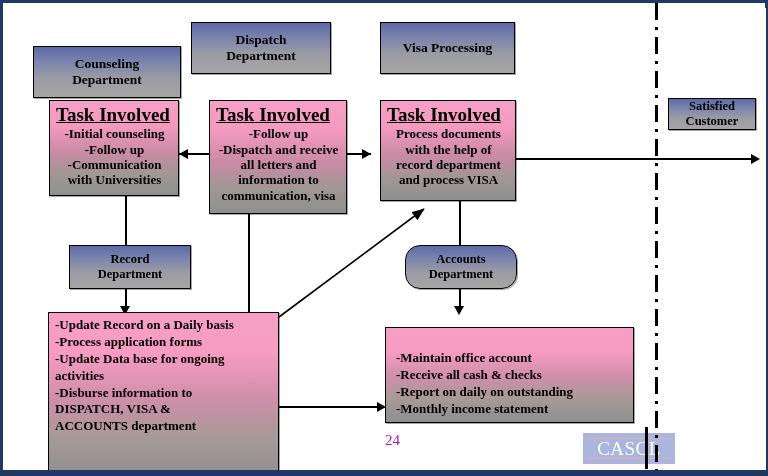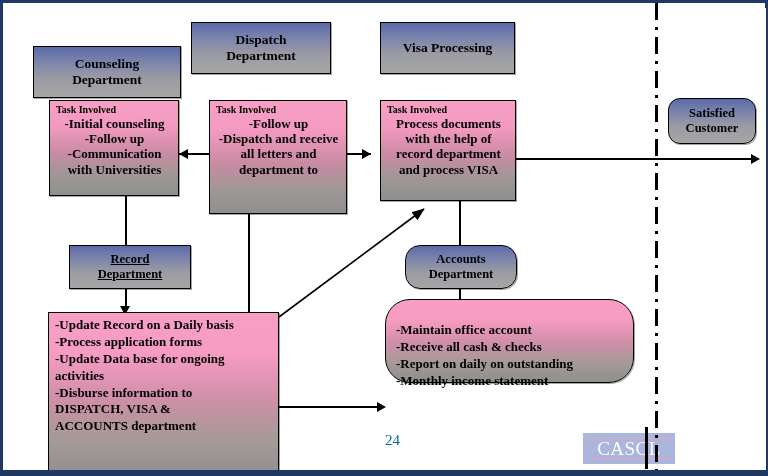--- a/index.html
+++ b/index.html
@@ -38,22 +38,23 @@
   .dept span{display:block;}
   
   .task{
     background:linear-gradient(180deg,#f79fc4 0%,#f49ac0 26%,#c98ba3 55%,#a09796 78%,#8f8f8f 100%);
     text-align:left;
     font-size:13px;
     padding:3px 5px 2px 6px;
     box-shadow:1px 1px 0 rgba(0,0,0,.35);
   }
   .task .hdr{
+    text-decoration:underline;
     display:block;
-    font-size:10px;
+    font-size:19px;
     margin-bottom:0px;
   }
   .task .ln{display:block;white-space:pre-wrap;text-align:center;}
   
   .proc{
     background:linear-gradient(180deg,#f79fc4 0%,#f79cc2 24%,#cf8fa8 52%,#a69a98 76%,#8e8e8e 100%);
     font-size:13px;
     padding:4px 6px 3px 6px;
     text-align:left;
     box-shadow:1px 1px 0 rgba(0,0,0,.35);
@@ -74,21 +75,21 @@
     position:absolute;left:652px;top:0px;width:3px;height:476px;z-index:8;
     background:repeating-linear-gradient(180deg,
        #000 0px,#000 17px,
        transparent 17px,transparent 24px,
        #000 24px,#000 27px,
        transparent 27px,transparent 34px);
   }
   
   #page-number{
     position:absolute;left:382px;top:429px;
-    font-size:15px;color:#0369a1;font-family:"Liberation Serif",serif;
+    font-size:15px;color:#a21caf;font-family:"Liberation Serif",serif;
     z-index:7;
   }
   #logo{
     position:absolute;left:580px;top:430px;width:92px;height:31px;
     background:#aab6dd;z-index:7;
     display:flex;align-items:center;justify-content:center;
     box-sizing:border-box;
   }
   #logo .logo-rule{position:absolute;left:4px;width:84px;height:1px;background:#e8a8b4;}
   #logo .rule-top{top:5px;}
@@ -167,39 +168,40 @@
     <span class="ln">-Follow up</span>
     <span class="ln">-Communication</span>
     <span class="ln">with Universities</span>
   </div>
 
   <div class="node task" style="left:206px;top:97px;width:138px;height:114px;">
     <span class="hdr">Task Involved</span>
     <span class="ln">-Follow up</span>
     <span class="ln">-Dispatch and receive</span>
     <span class="ln">all letters and</span>
-    <span class="ln">department to</span>
+    <span class="ln">information to</span>
+    <span class="ln">communication, visa</span>
   </div>
 
   <div class="node task" style="left:377px;top:97px;width:136px;height:101px;">
     <span class="hdr">Task Involved</span>
     <span class="ln">Process documents</span>
     <span class="ln">with the help of</span>
     <span class="ln">record department</span>
     <span class="ln">and process VISA</span>
   </div>
 
-  <div class="node dept" style="left:665px;top:95px;width:88px;height:46px;font-size:12.5px;border-radius:12px;">
+  <div class="node dept" style="left:665px;top:95px;width:88px;height:32px;font-size:12.5px;">
     <div>
       <span>Satisfied</span>
       <span>Customer</span>
     </div>
   </div>
 
-  <div class="node dept" style="left:66px;top:242px;width:122px;height:44px;font-size:12.5px;text-decoration:underline;">
+  <div class="node dept" style="left:66px;top:242px;width:122px;height:44px;font-size:12.5px;">
     <div>
       <span>Record</span>
       <span>Department</span>
     </div>
   </div>
 
   <div class="node dept" style="left:402px;top:242px;width:112px;height:44px;font-size:12.5px;border-radius:15px;">
     <div>
       <span>Accounts</span>
       <span>Department</span>
@@ -209,21 +211,21 @@
   <div class="node proc" style="left:45px;top:309px;width:231px;height:167px;">
     <span class="ln">-Update Record on a Daily basis</span>
     <span class="ln">-Process application forms</span>
     <span class="ln">-Update Data base for ongoing</span>
     <span class="ln">activities</span>
     <span class="ln">-Disburse information to</span>
     <span class="ln">DISPATCH, VISA &amp;</span>
     <span class="ln">ACCOUNTS department</span>
   </div>
 
-  <div class="node proc" style="left:382px;top:296px;width:249px;height:84px;padding-top:22px;padding-left:10px;border-radius:25px;">
+  <div class="node proc" style="left:382px;top:324px;width:249px;height:96px;padding-top:22px;padding-left:10px;">
     <span class="ln">-Maintain office account</span>
     <span class="ln">-Receive all cash &amp; checks</span>
     <span class="ln">-Report on daily on outstanding</span>
     <span class="ln">-Monthly income statement</span>
   </div>
 
   <div id="divider"></div>
 
   <div id="page-number">24</div>
 

